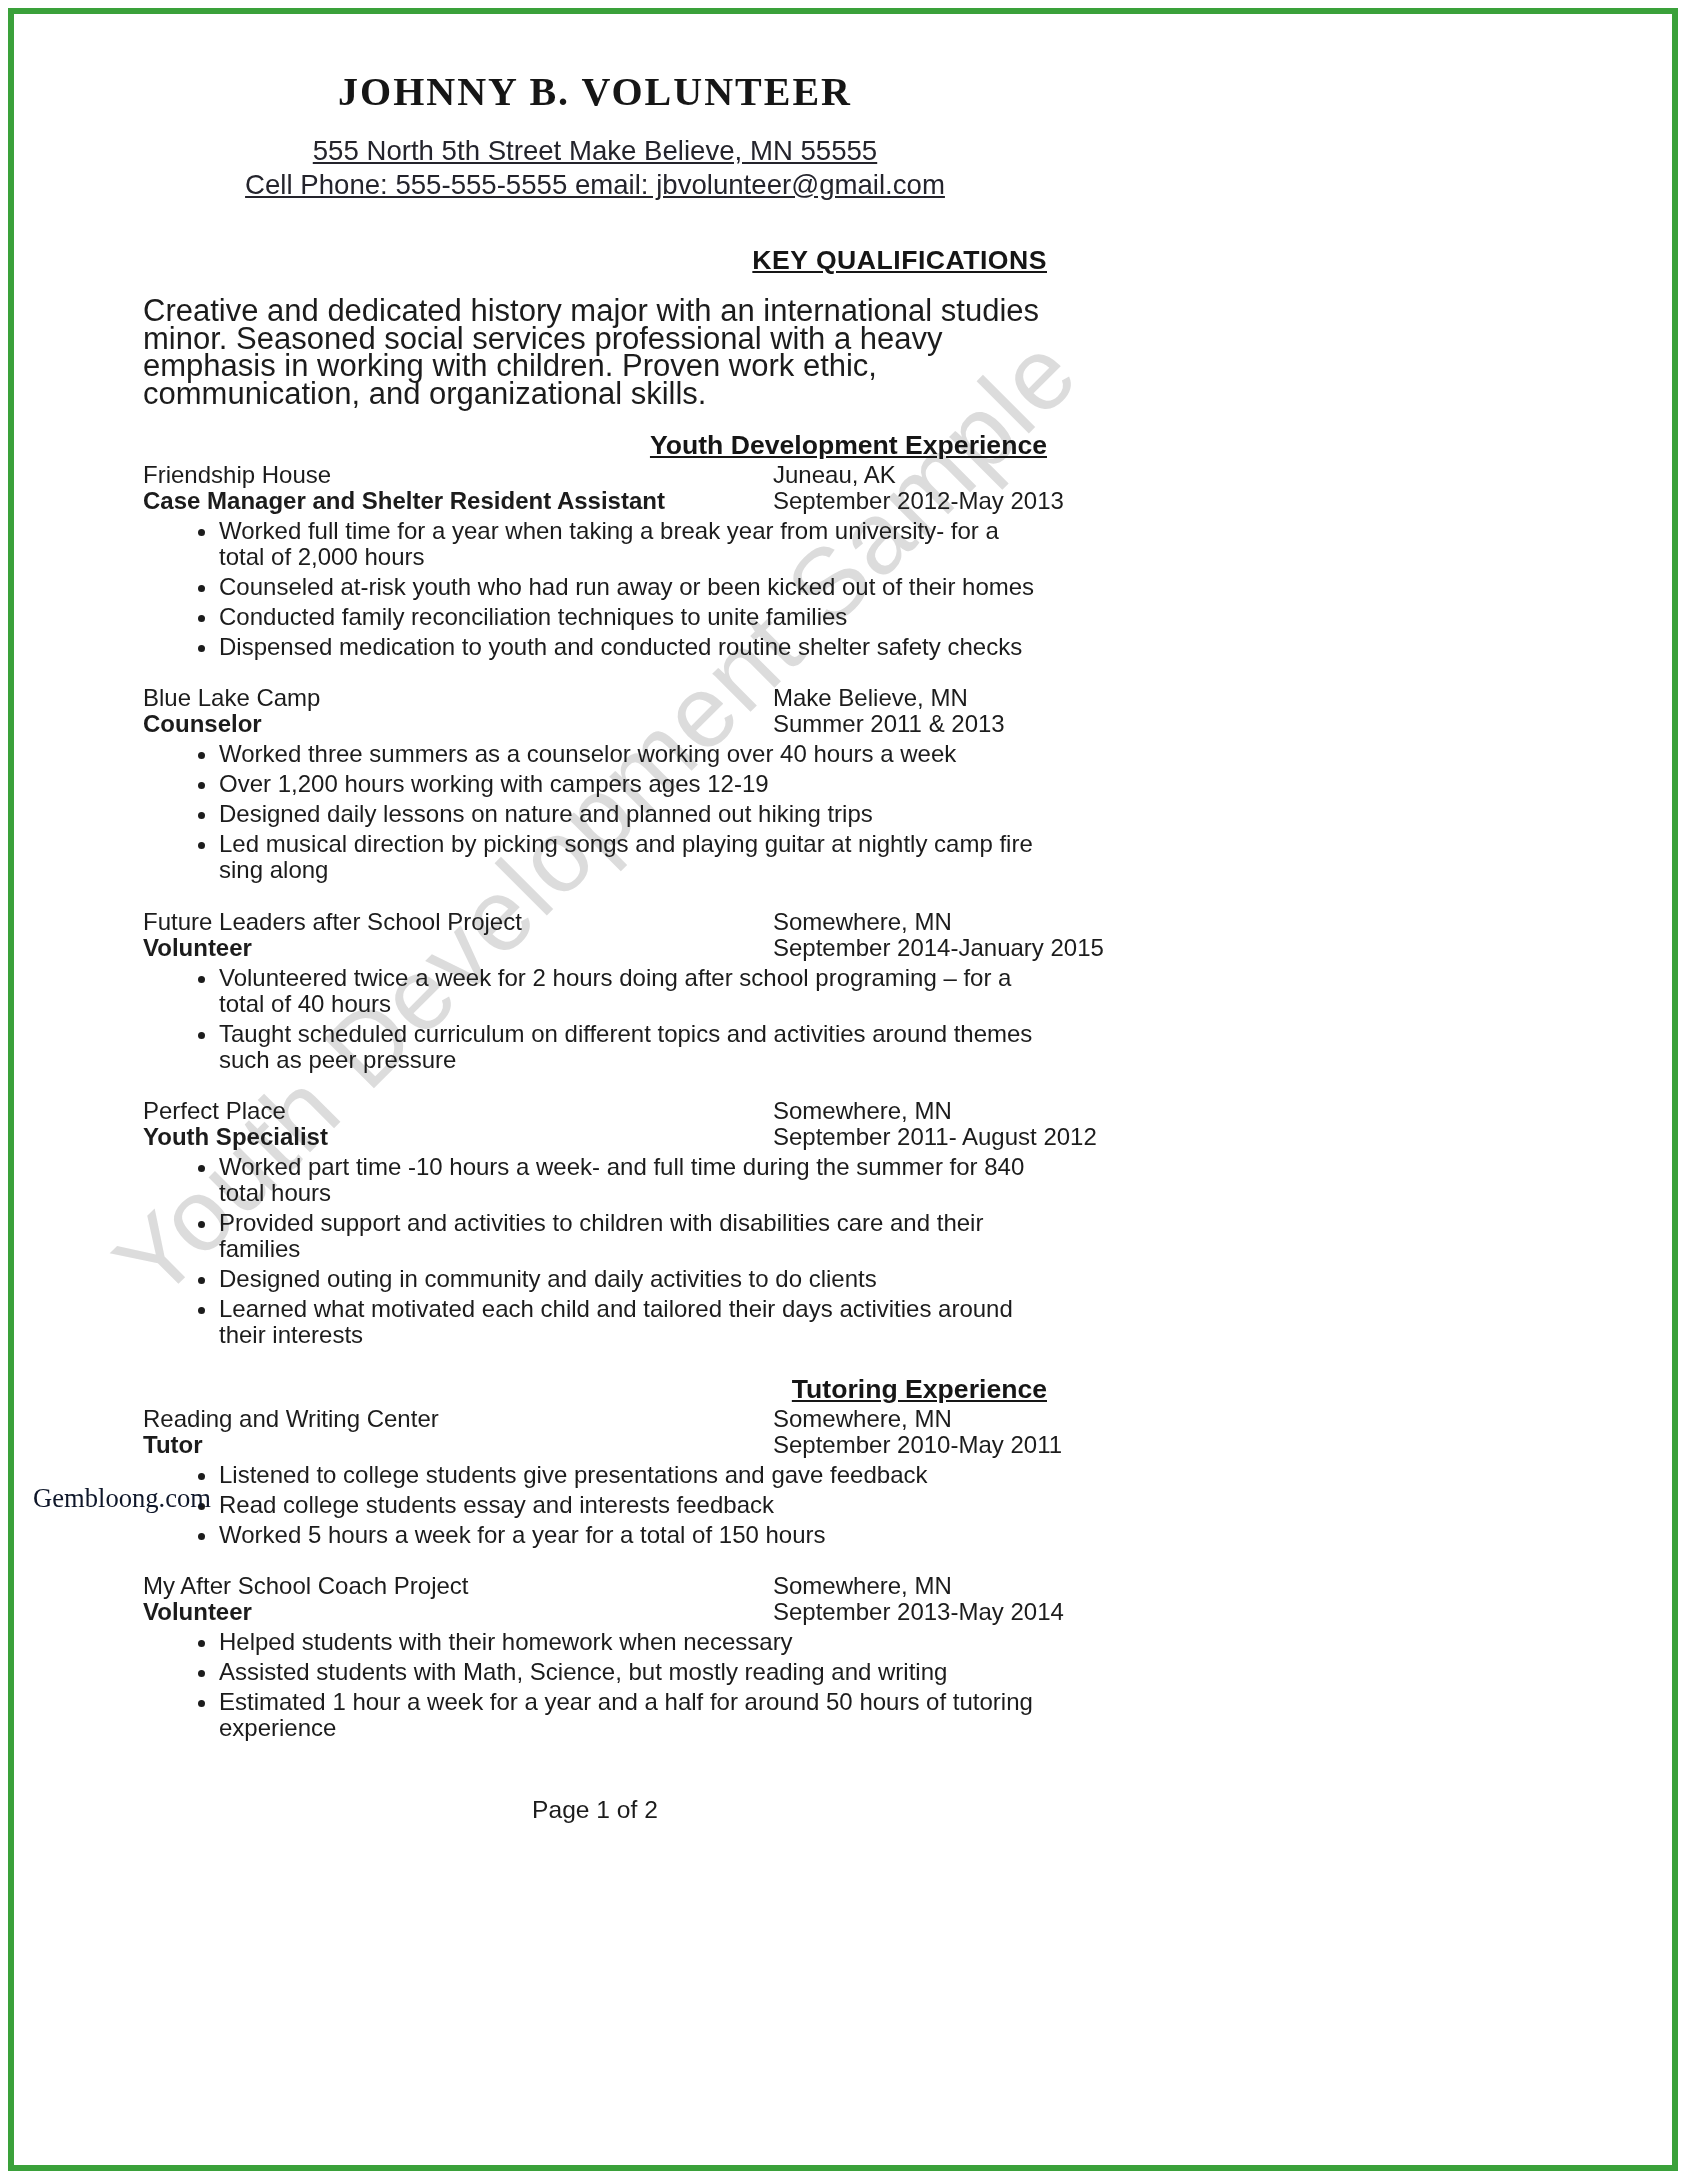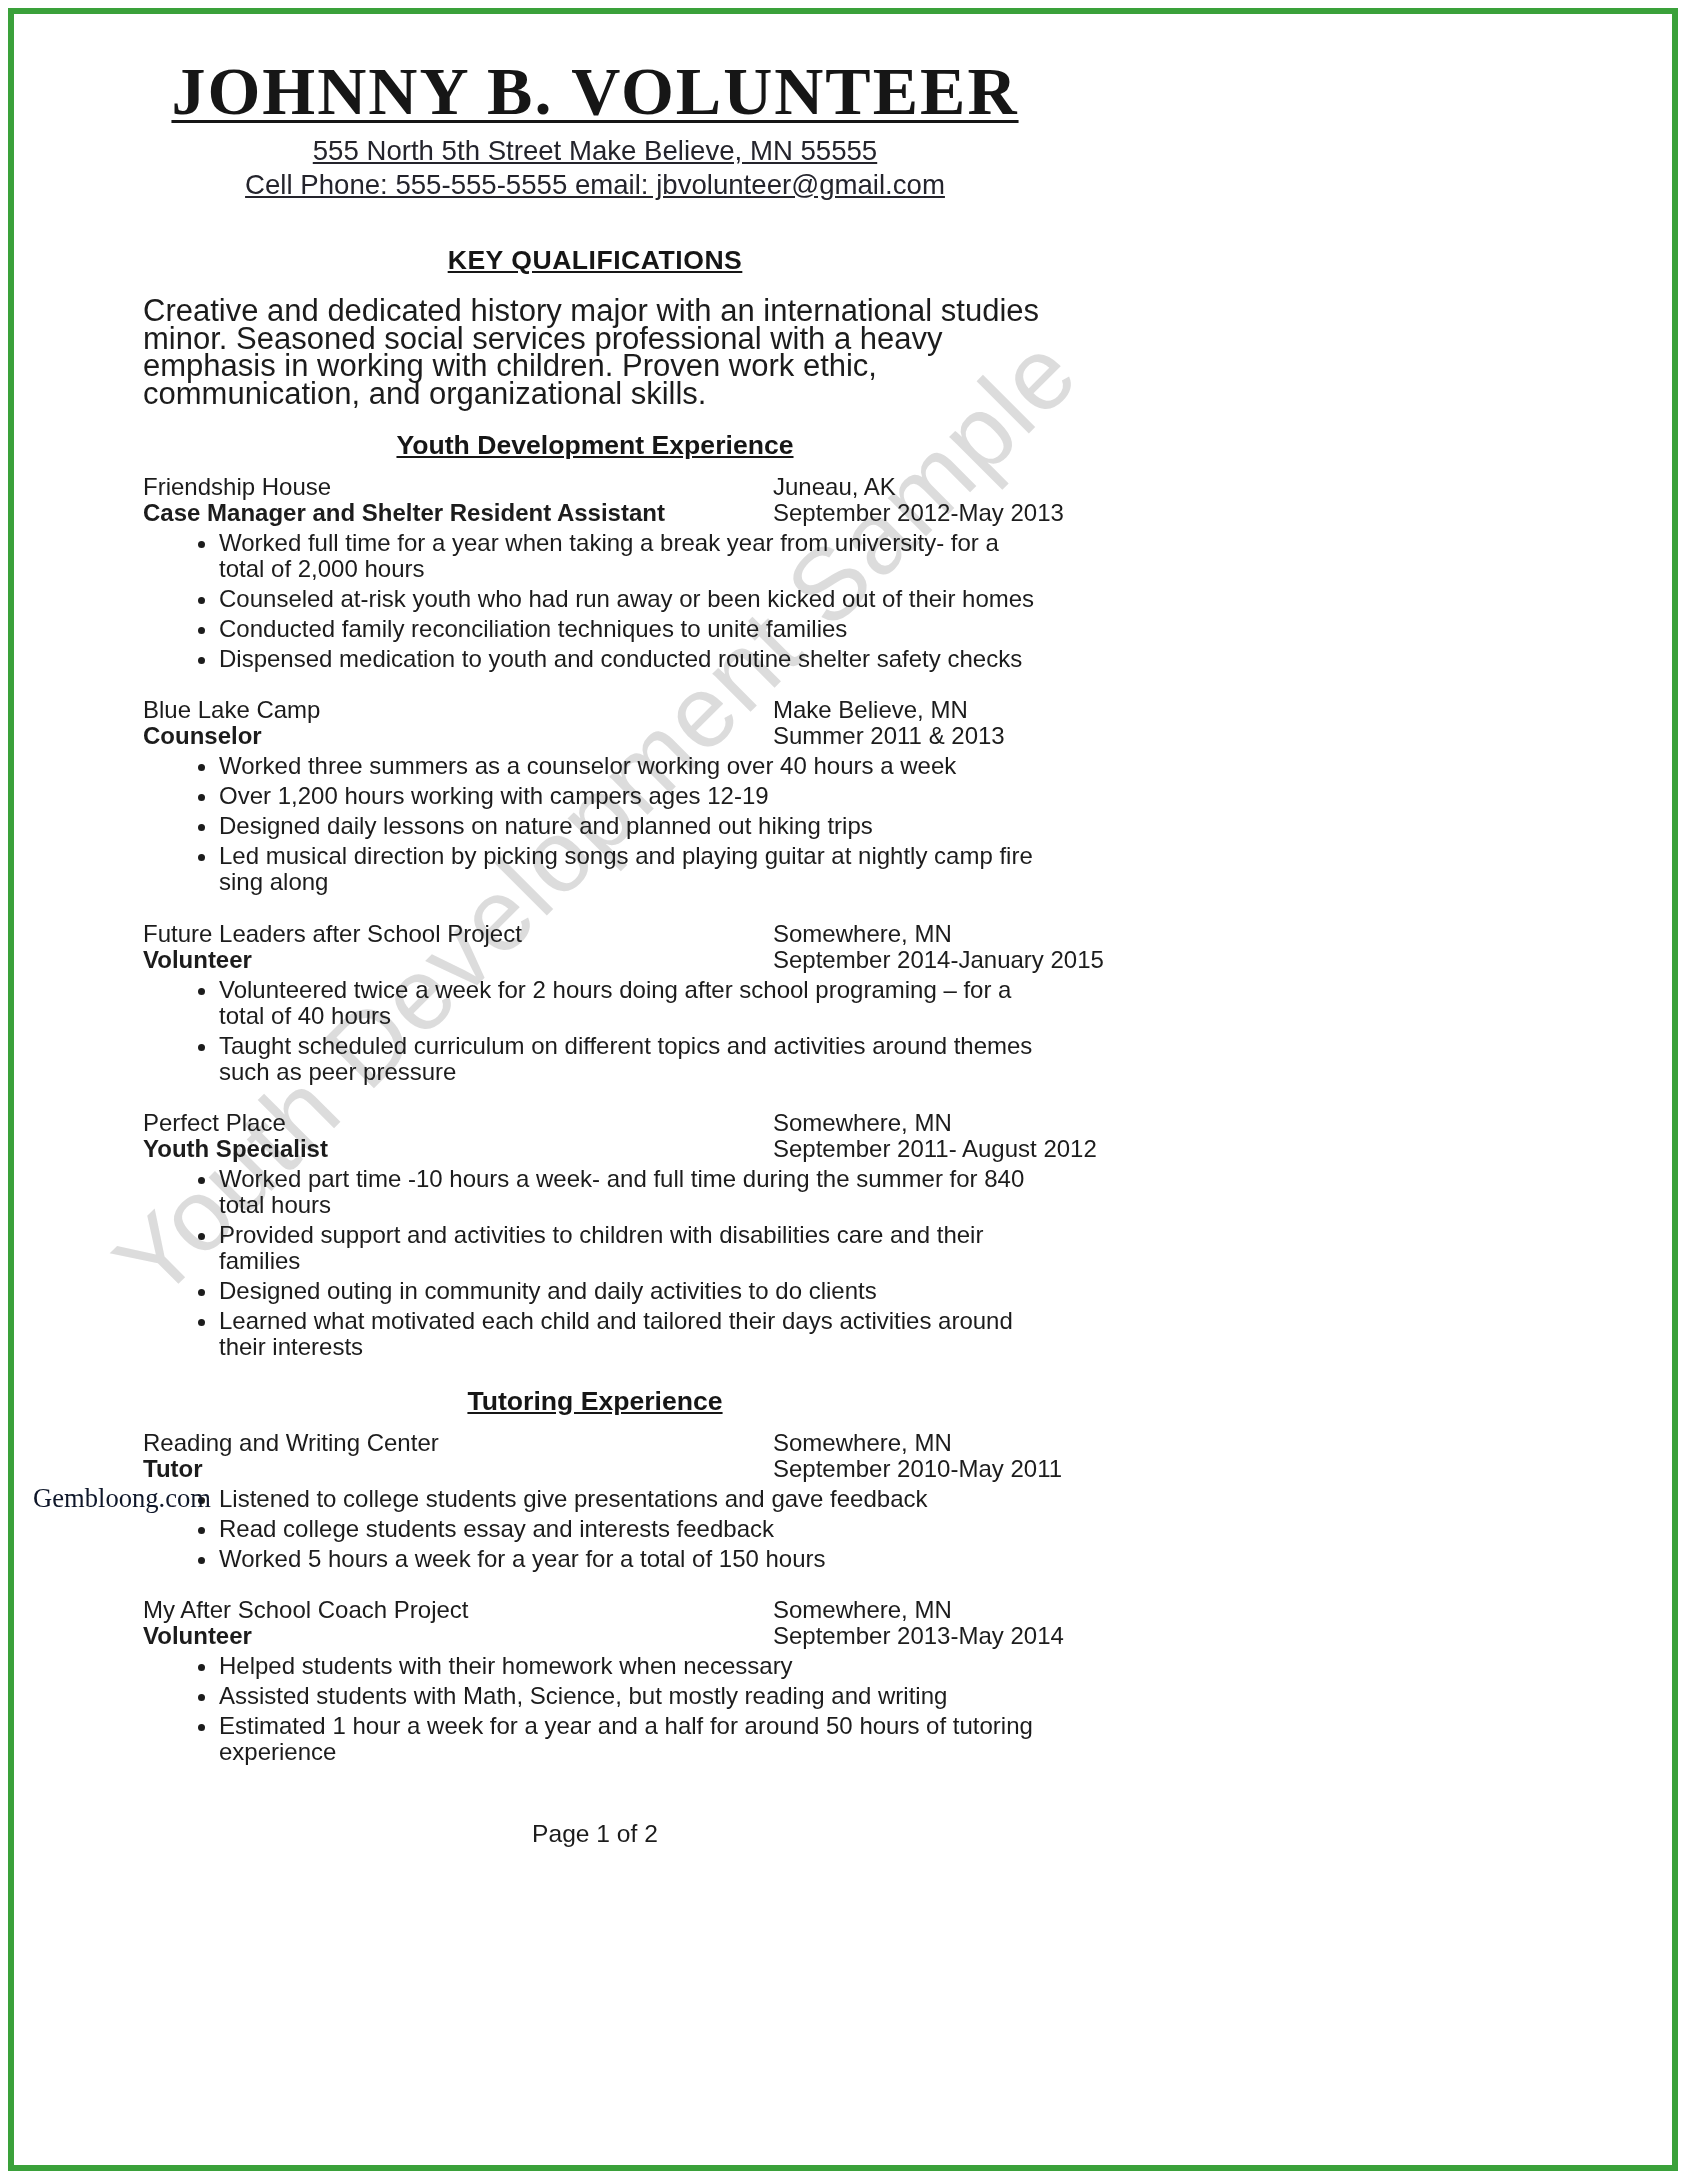--- a/index.html
+++ b/index.html
@@ -38,38 +38,37 @@
     left: 143px;
     top: 59px;
     width: 904px;
     z-index: 1;
   }
   .person-name {
     margin: 0 0 9.9px 0;
     text-align: center;
     font-family: "Liberation Serif", serif;
     font-weight: 700;
-    font-size: 68px;
+    font-size: 40px;
     letter-spacing: 2px;
     line-height: 65px;
-    text-decoration: underline;
     text-decoration-thickness: 3px;
     text-underline-offset: 5.9px;
     color: #161616;
   }
   .addr {
     text-align: center;
     font-size: 27.6px;
     line-height: 34px;
     text-decoration: underline;
     color: #24242c;
   }
   .sec-heading {
-    margin: 12px;
-    text-align: center;
+    margin: 0;
+    text-align: right;
     font-size: 26.6px;
     font-weight: 700;
     line-height: 31.5px;
     text-decoration: underline;
     color: #161616;
   }
   .qual-heading { margin-top: 43px; letter-spacing: 0.5px; }
   .qual-text {
     margin: 20.7px 0 0 0;
     font-size: 31px;

